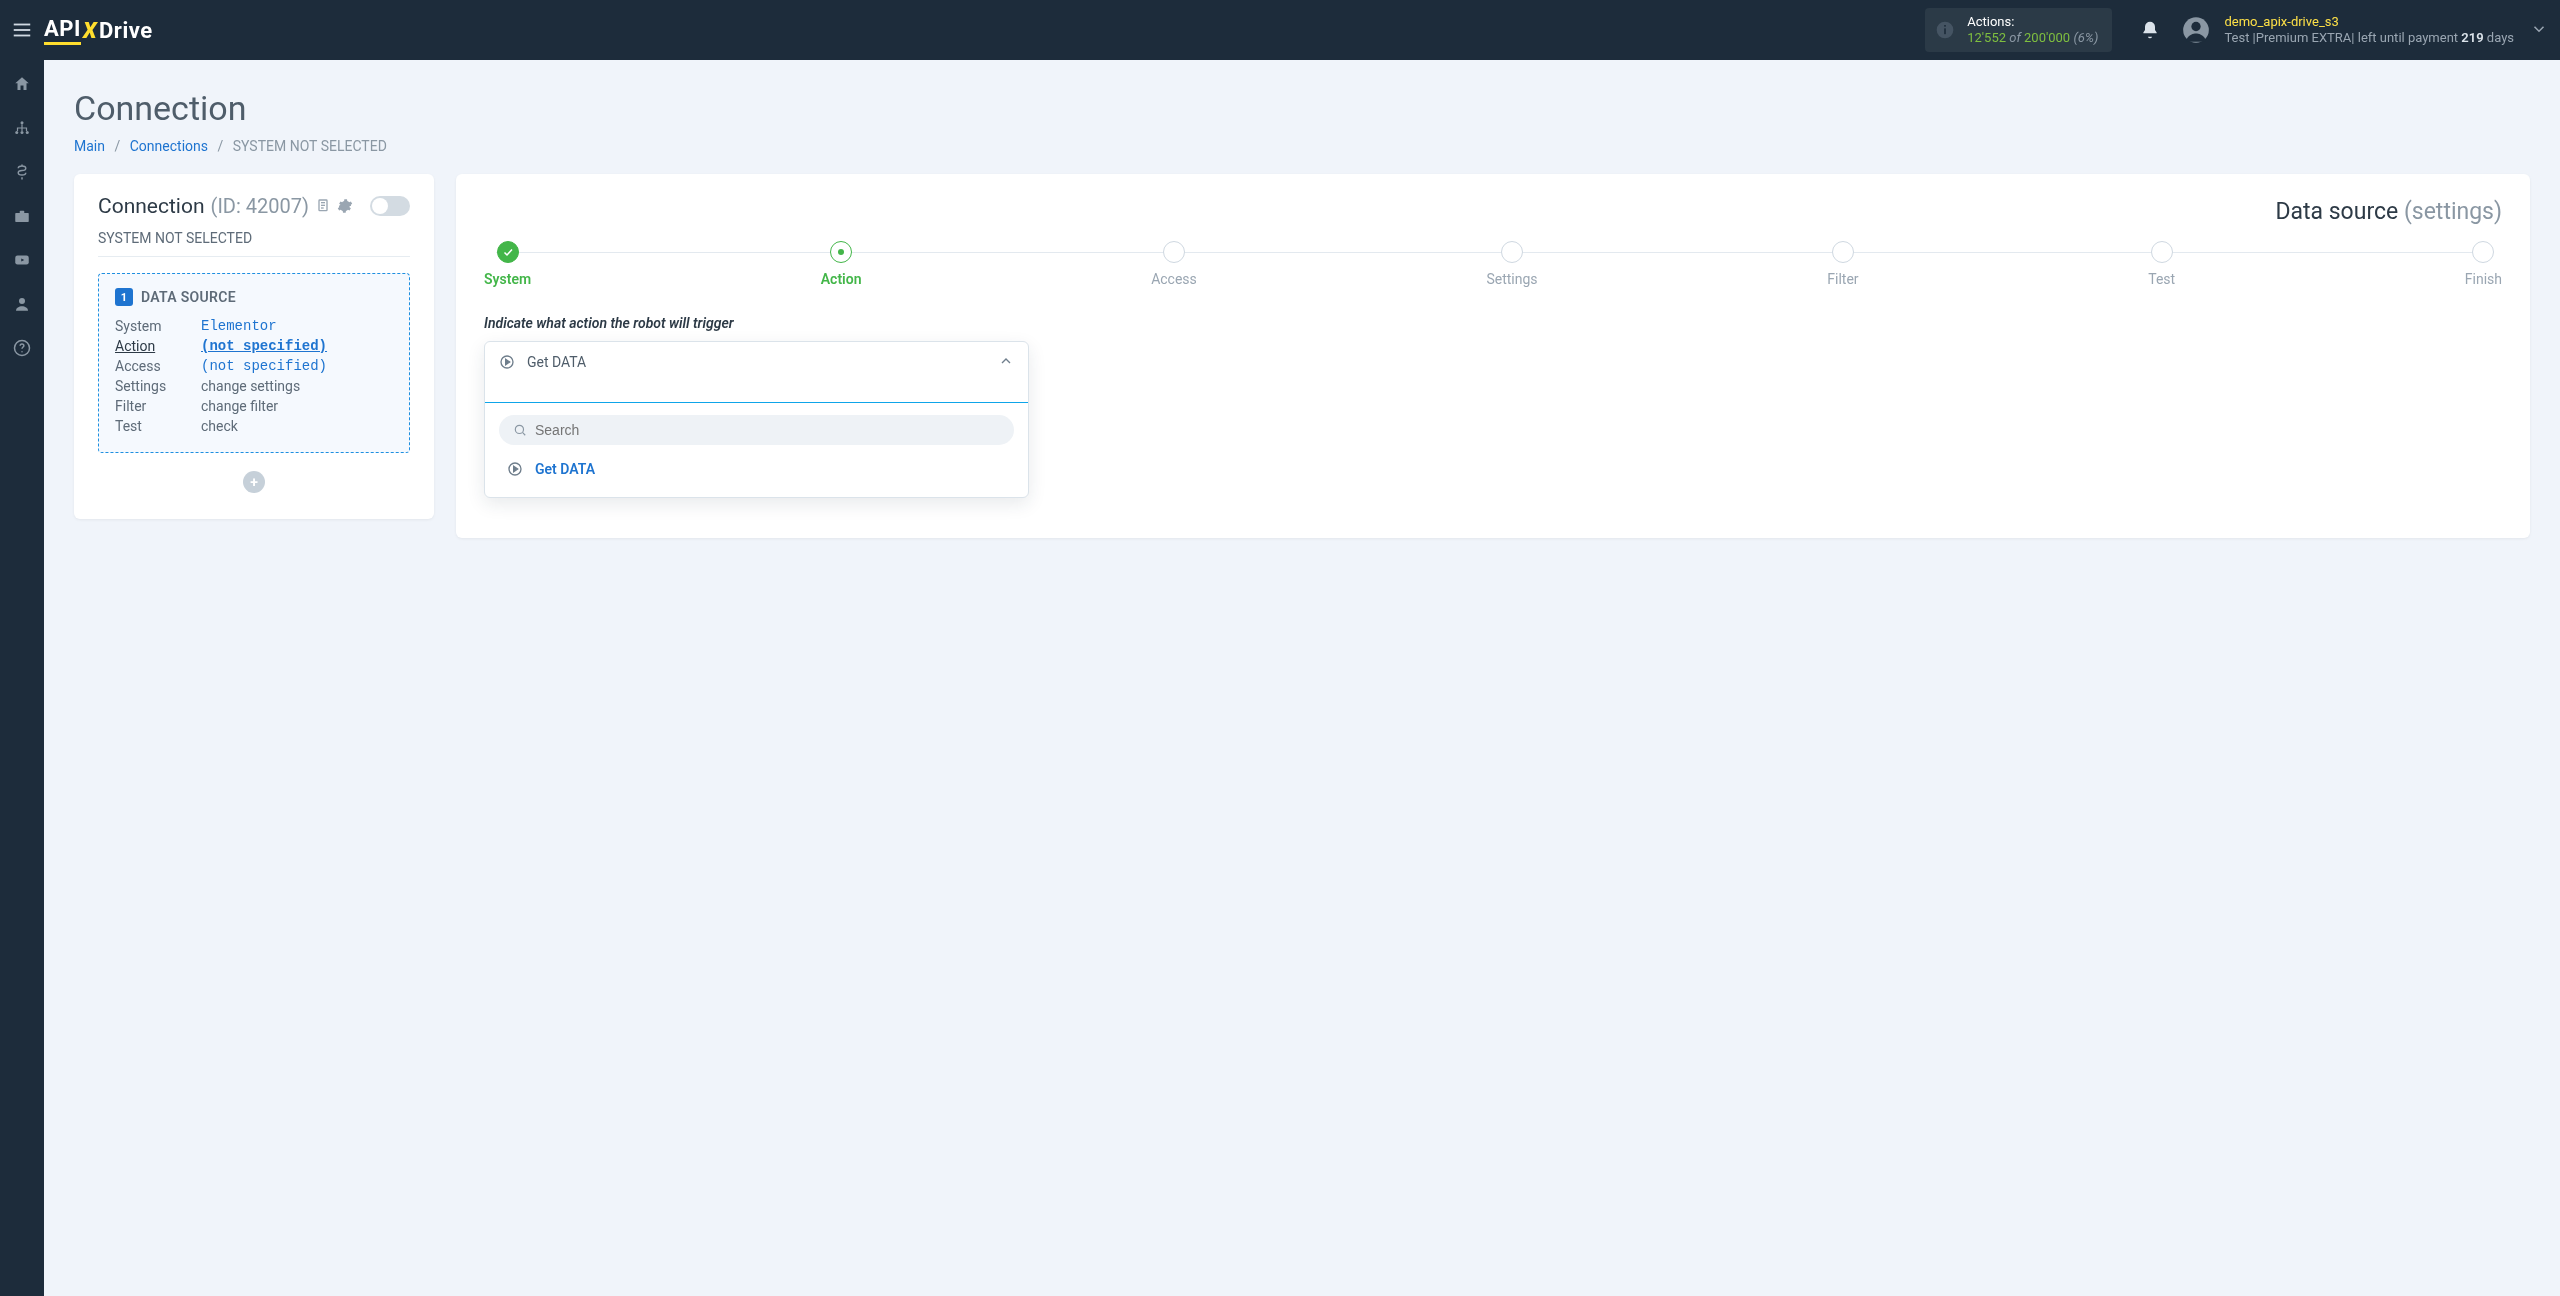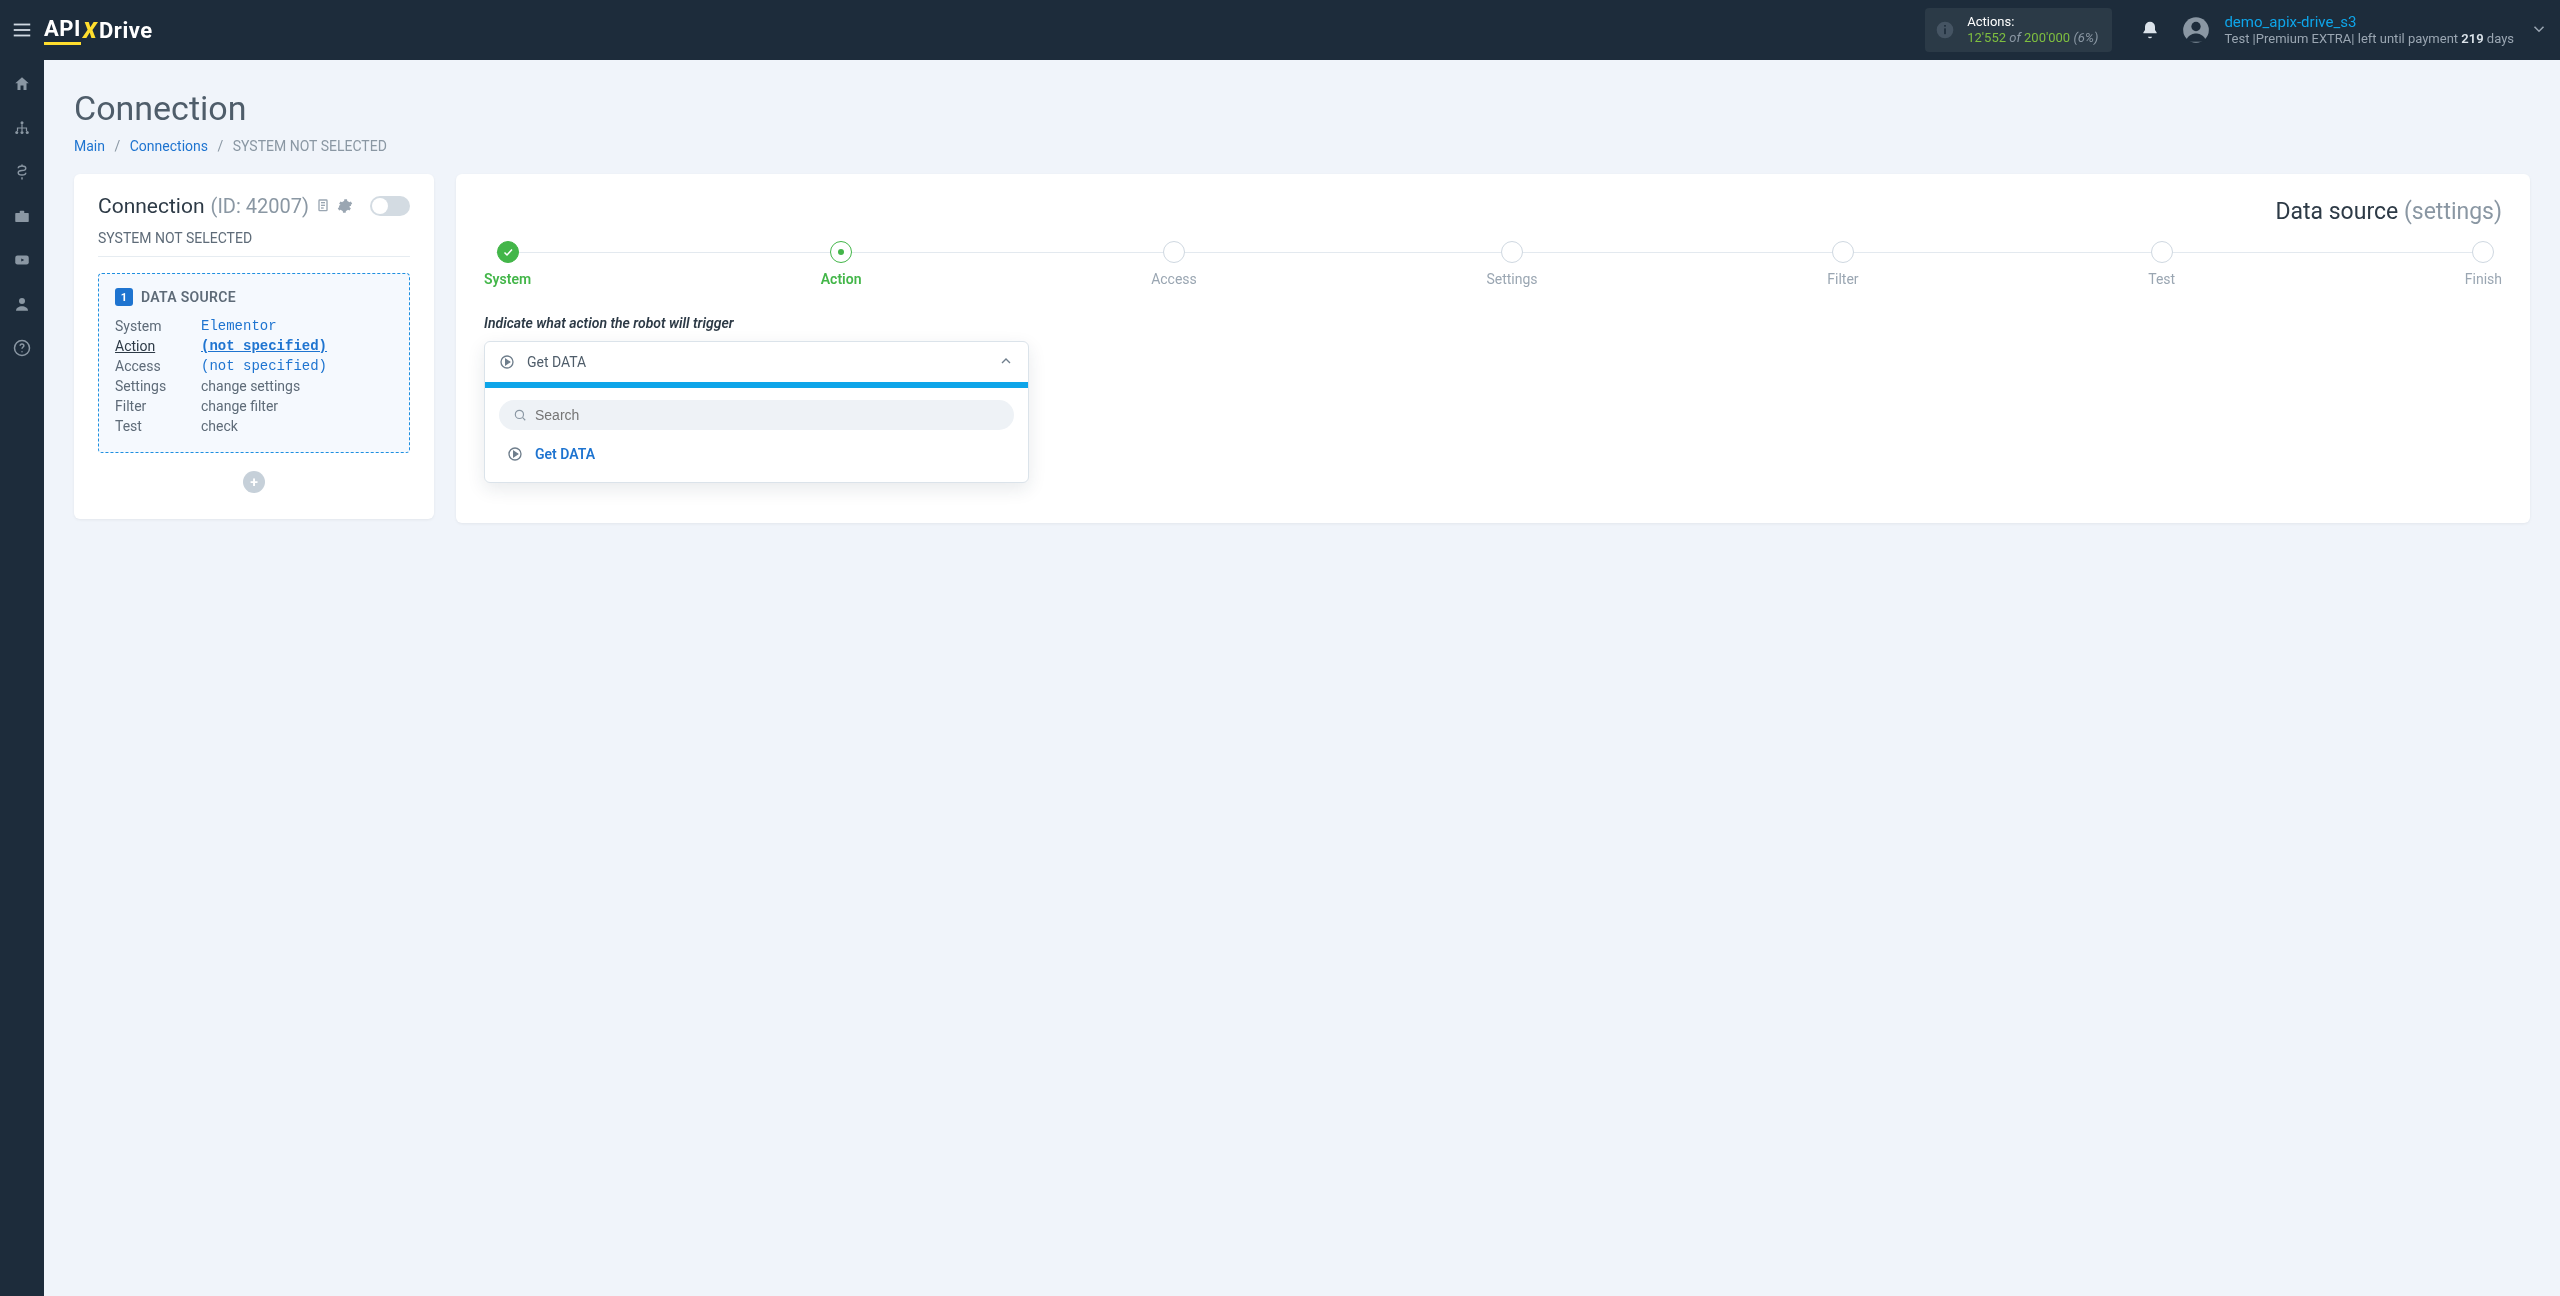--- a/index.html
+++ b/index.html
@@ -44,21 +44,21 @@
   .actions-text .line2 .used { color:#7fbf3f; }
   .actions-text .line2 .of { color:#8a97a3; font-style:italic; }
   .actions-text .line2 .limit { color:#7fbf3f; }
   .actions-text .line2 .pct { color:#8a97a3; font-style:italic; }
   .bell, .avatar {
     width:36px; height:36px; display:flex; align-items:center; justify-content:center;
     color:#dbe3ea; margin-right:10px; cursor:pointer;
   }
   .avatar svg { width:28px; height:28px; }
   .user-block { display:flex; flex-direction:column; line-height:1.2; margin-right:16px; }
-  .user-block .uname { color:#0ea5e9; font-size:15px; }
+  .user-block .uname { color:#fde047; font-size:13px; }
   .user-block .plan { color:#9aa6b2; font-size:13px; }
   .user-block .plan b { color:#dbe3ea; font-weight:600; }
   .caret-down { color:#9aa6b2; cursor:pointer; }
   
   .sidebar {
     position:fixed; left:0; top:54px; bottom:0; width:44px;
     background:#1d2c3b; display:flex; flex-direction:column; align-items:center;
     padding-top:10px; gap:4px; z-index:5;
   }
   .side-item {
@@ -150,21 +150,21 @@
     border:1px solid #dbe3ea; border-radius:6px; width:545px; position:relative;
     box-shadow:0 6px 18px rgba(30,50,70,0.10);
     background:#fff;
   }
   .dd-head {
     height:40px; display:flex; align-items:center; padding:0 14px; gap:12px; cursor:pointer;
   }
   .dd-head .play { color:#6f7e8c; display:flex; }
   .dd-head .val { color:#4f5d6a; flex:1; }
   .dd-head .chev { color:#6f7e8c; }
-  .dd-body { border-top:6px solid #0ea5e9; padding:12px 14px 14px 14px; }
+  .dd-body { border-top:1px solid #0ea5e9; padding:12px 14px 14px 14px;margin-top:20px; }
   .dd-search {
     background:#eef2f6; border-radius:16px; height:30px; display:flex; align-items:center;
     padding:0 14px; gap:8px; color:#8a97a3; margin-bottom:10px;
   }
   .dd-search input {
     border:none; background:transparent; outline:none; flex:1; font-size:14px; color:#4f5d6a;
   }
   .dd-opt { padding:6px 6px 6px 24px; font-size:14px; color:#8a97a3; }
   .dd-opt.selectable { display:flex; align-items:center; gap:10px; padding-left:8px; cursor:pointer; }
   .dd-opt.selectable .play { color:#6f7e8c; width:18px; display:flex; }

